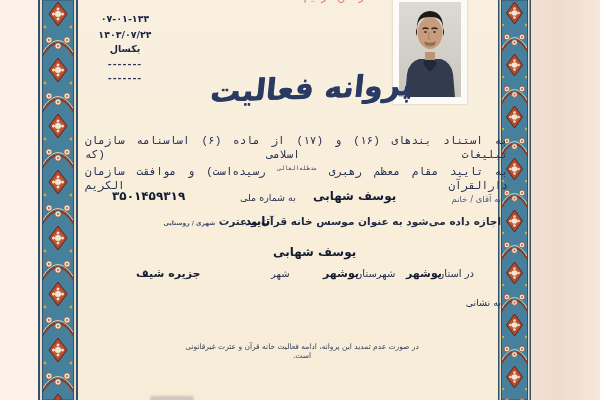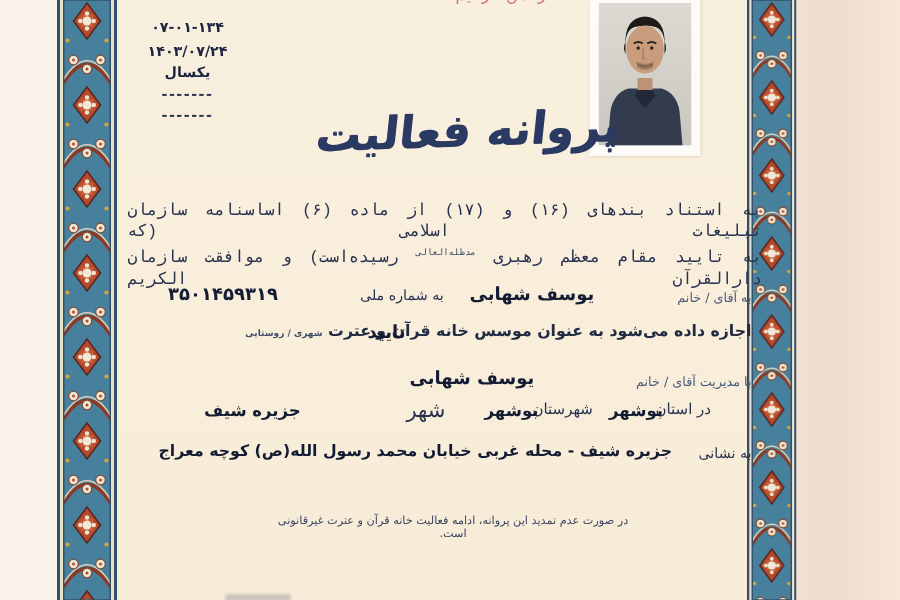--- a/index.html
+++ b/index.html
@@ -181,35 +181,33 @@
 
   <div class="bline" style="top:214px; height:15px">
     <span class="abs" style="right:7px; font-size:10.5px; font-weight:bold; color:#222b44">
       <span>اجازه داده می‌شود به عنوان موسس خانه قرآن و عترت</span>
       <span class="tiny">شهری / روستایی</span>
     </span>
     <span class="abs bold" style="left:160px; font-size:12px">تایید</span>
   </div>
 
   <div class="bline" style="top:245px; height:15px">
-    <span class="abs small" style="right:7px; top:3px">با مدیریت آقای / خانم</span>
     <span class="abs bold" style="left:188px; font-size:12px">یوسف شهابی</span>
   </div>
 
   <div class="bline" style="top:267px; height:15px">
     <span class="abs" style="left:352px; font-size:10px">در استان</span>
     <span class="abs bold" style="left:321px; font-size:11px">بوشهر</span>
     <span class="abs" style="left:270px; font-size:10px">شهرستان</span>
     <span class="abs bold" style="left:238px; font-size:11px">بوشهر</span>
-    <span class="abs" style="left:186px; font-size:14px">شهر</span>
+    <span class="abs" style="left:186px; font-size:10px">شهر</span>
     <span class="abs bold" style="left:51px; font-size:11px">جزیره شیف</span>
   </div>
 
   <div class="bline" style="top:294px; height:15px">
     <span class="abs" style="right:7px; top:2px; font-size:9.5px">به نشانی</span>
-    <span class="abs bold" style="right:60px; font-size:10.5px">جزیره شیف - محله غربی خیابان محمد رسول الله(ص) کوچه معراج</span>
   </div>
 
 
   <div id="footnote">در صورت عدم تمدید این پروانه، ادامه فعالیت خانه قرآن و عترت غیرقانونی است.</div>
 
   <div id="bottom-smudge"></div>
 </div>
 
 </body></html>

